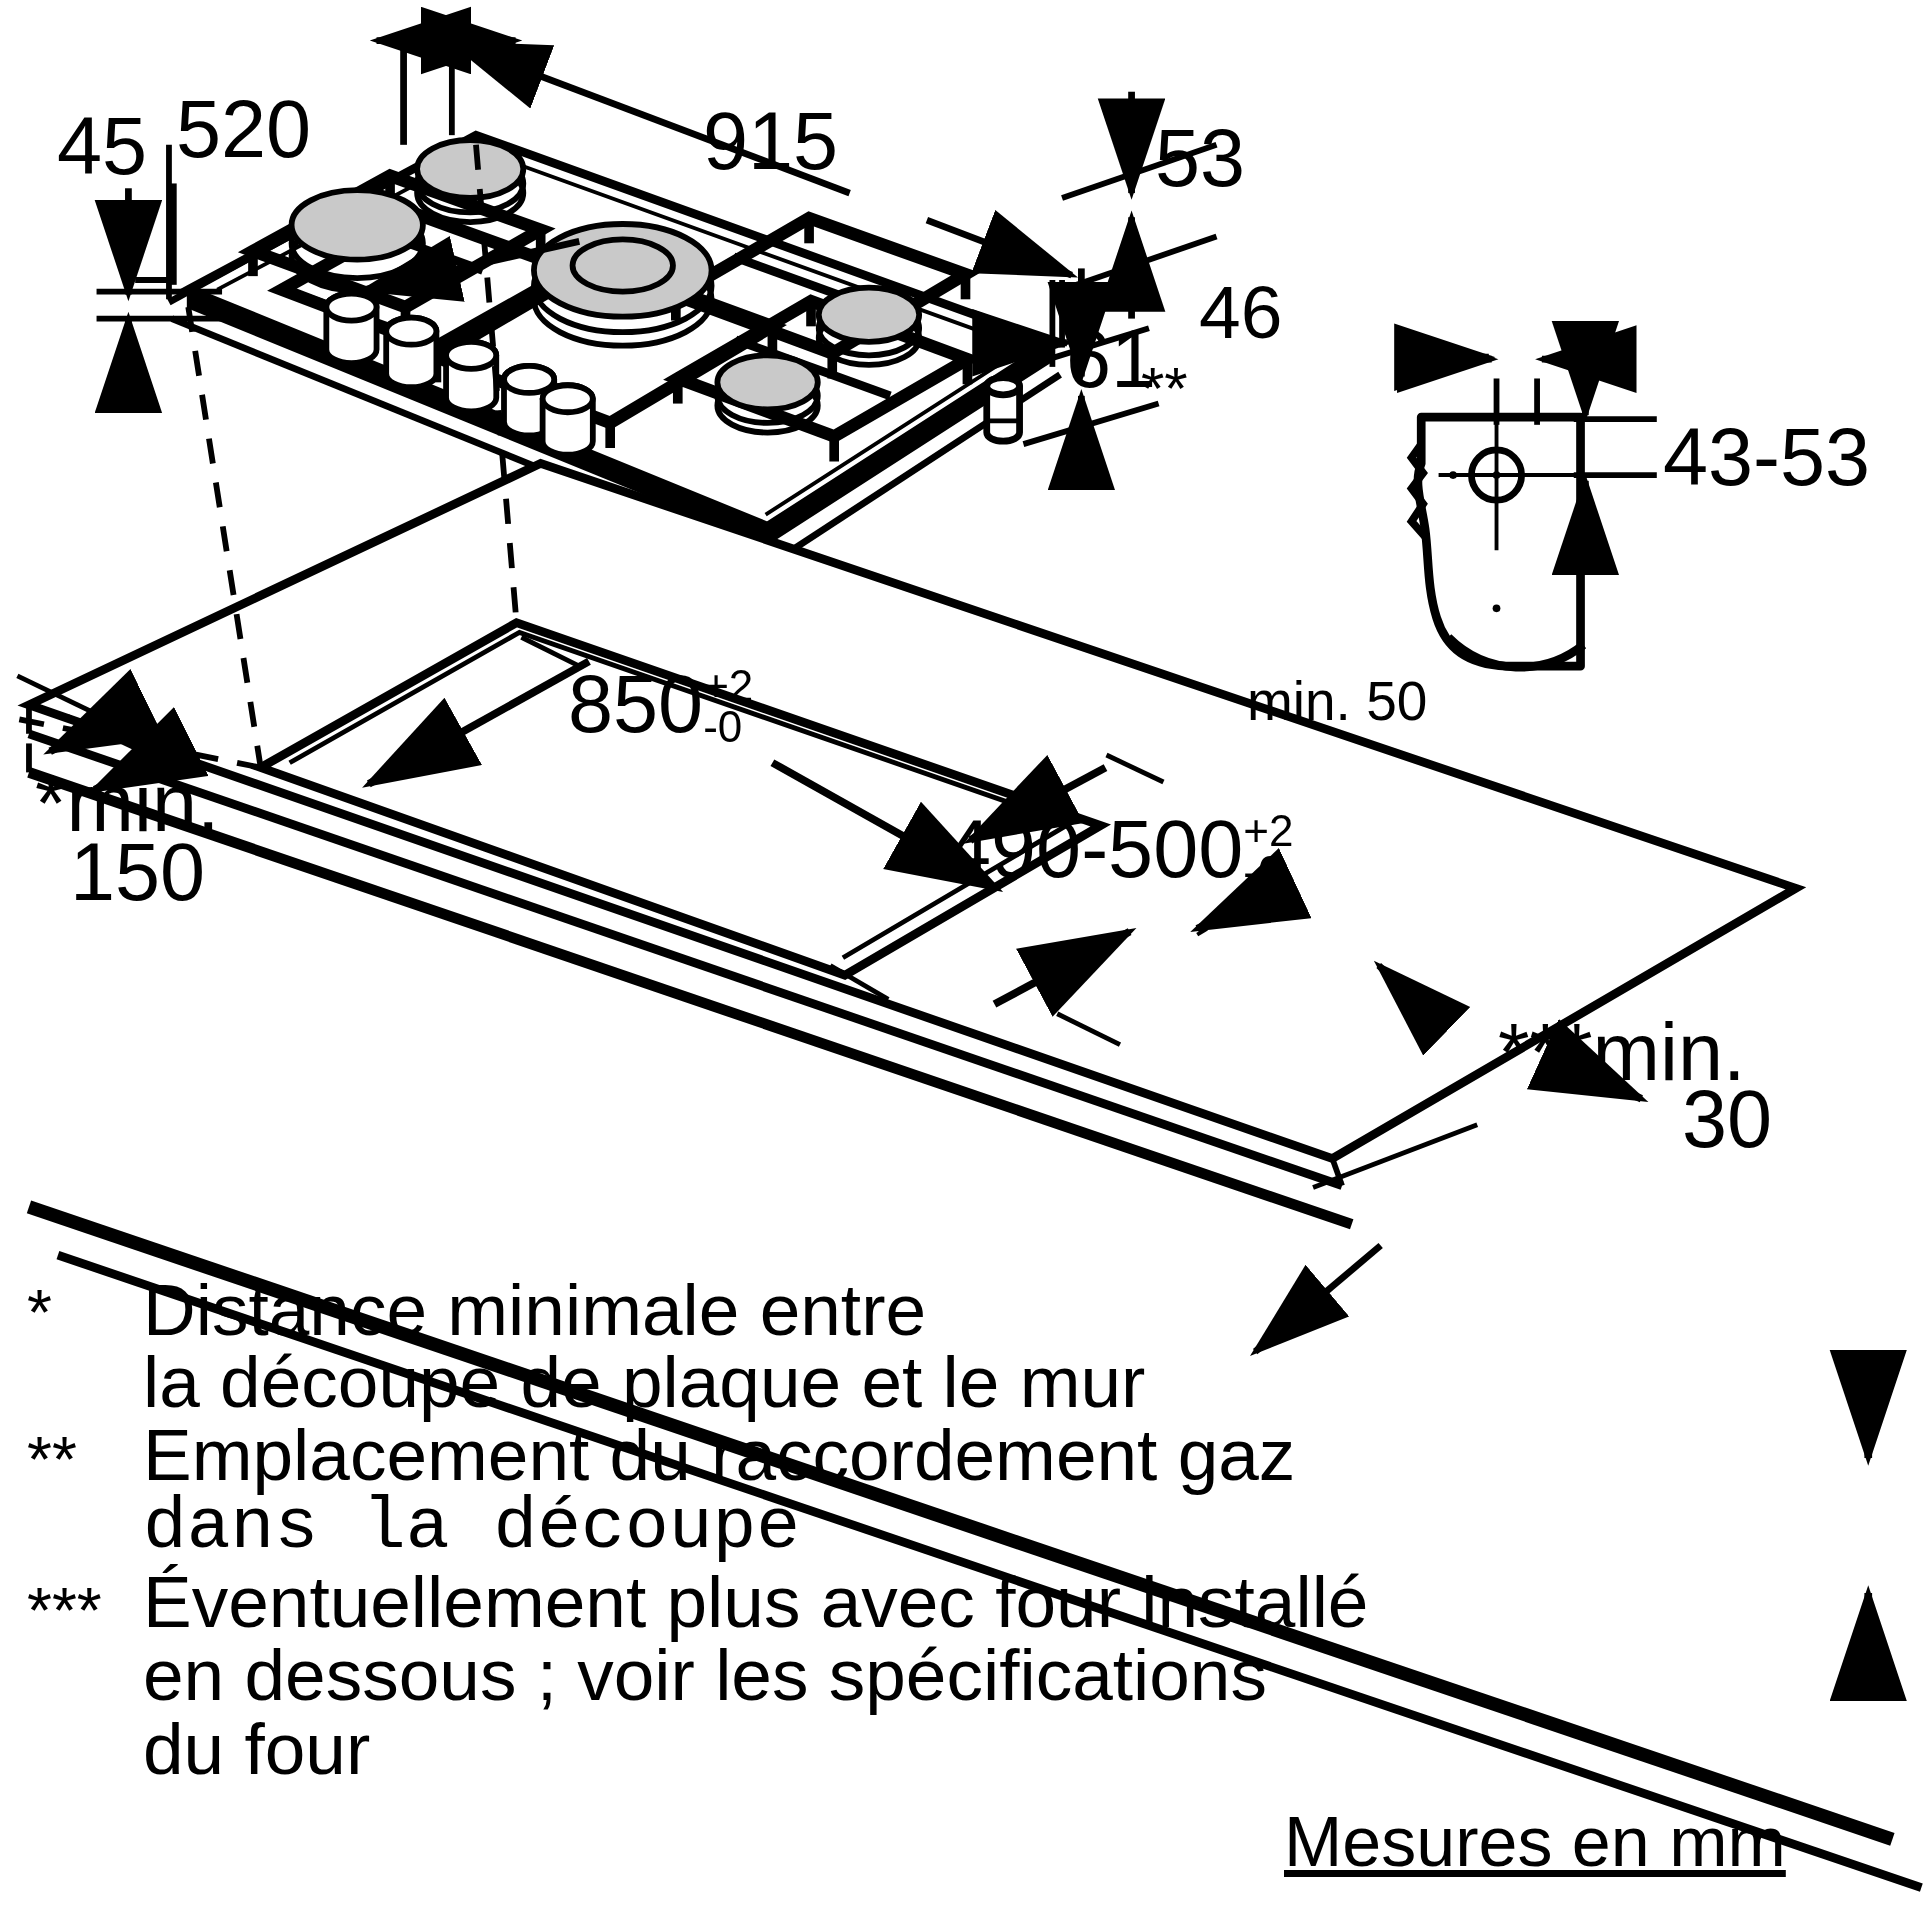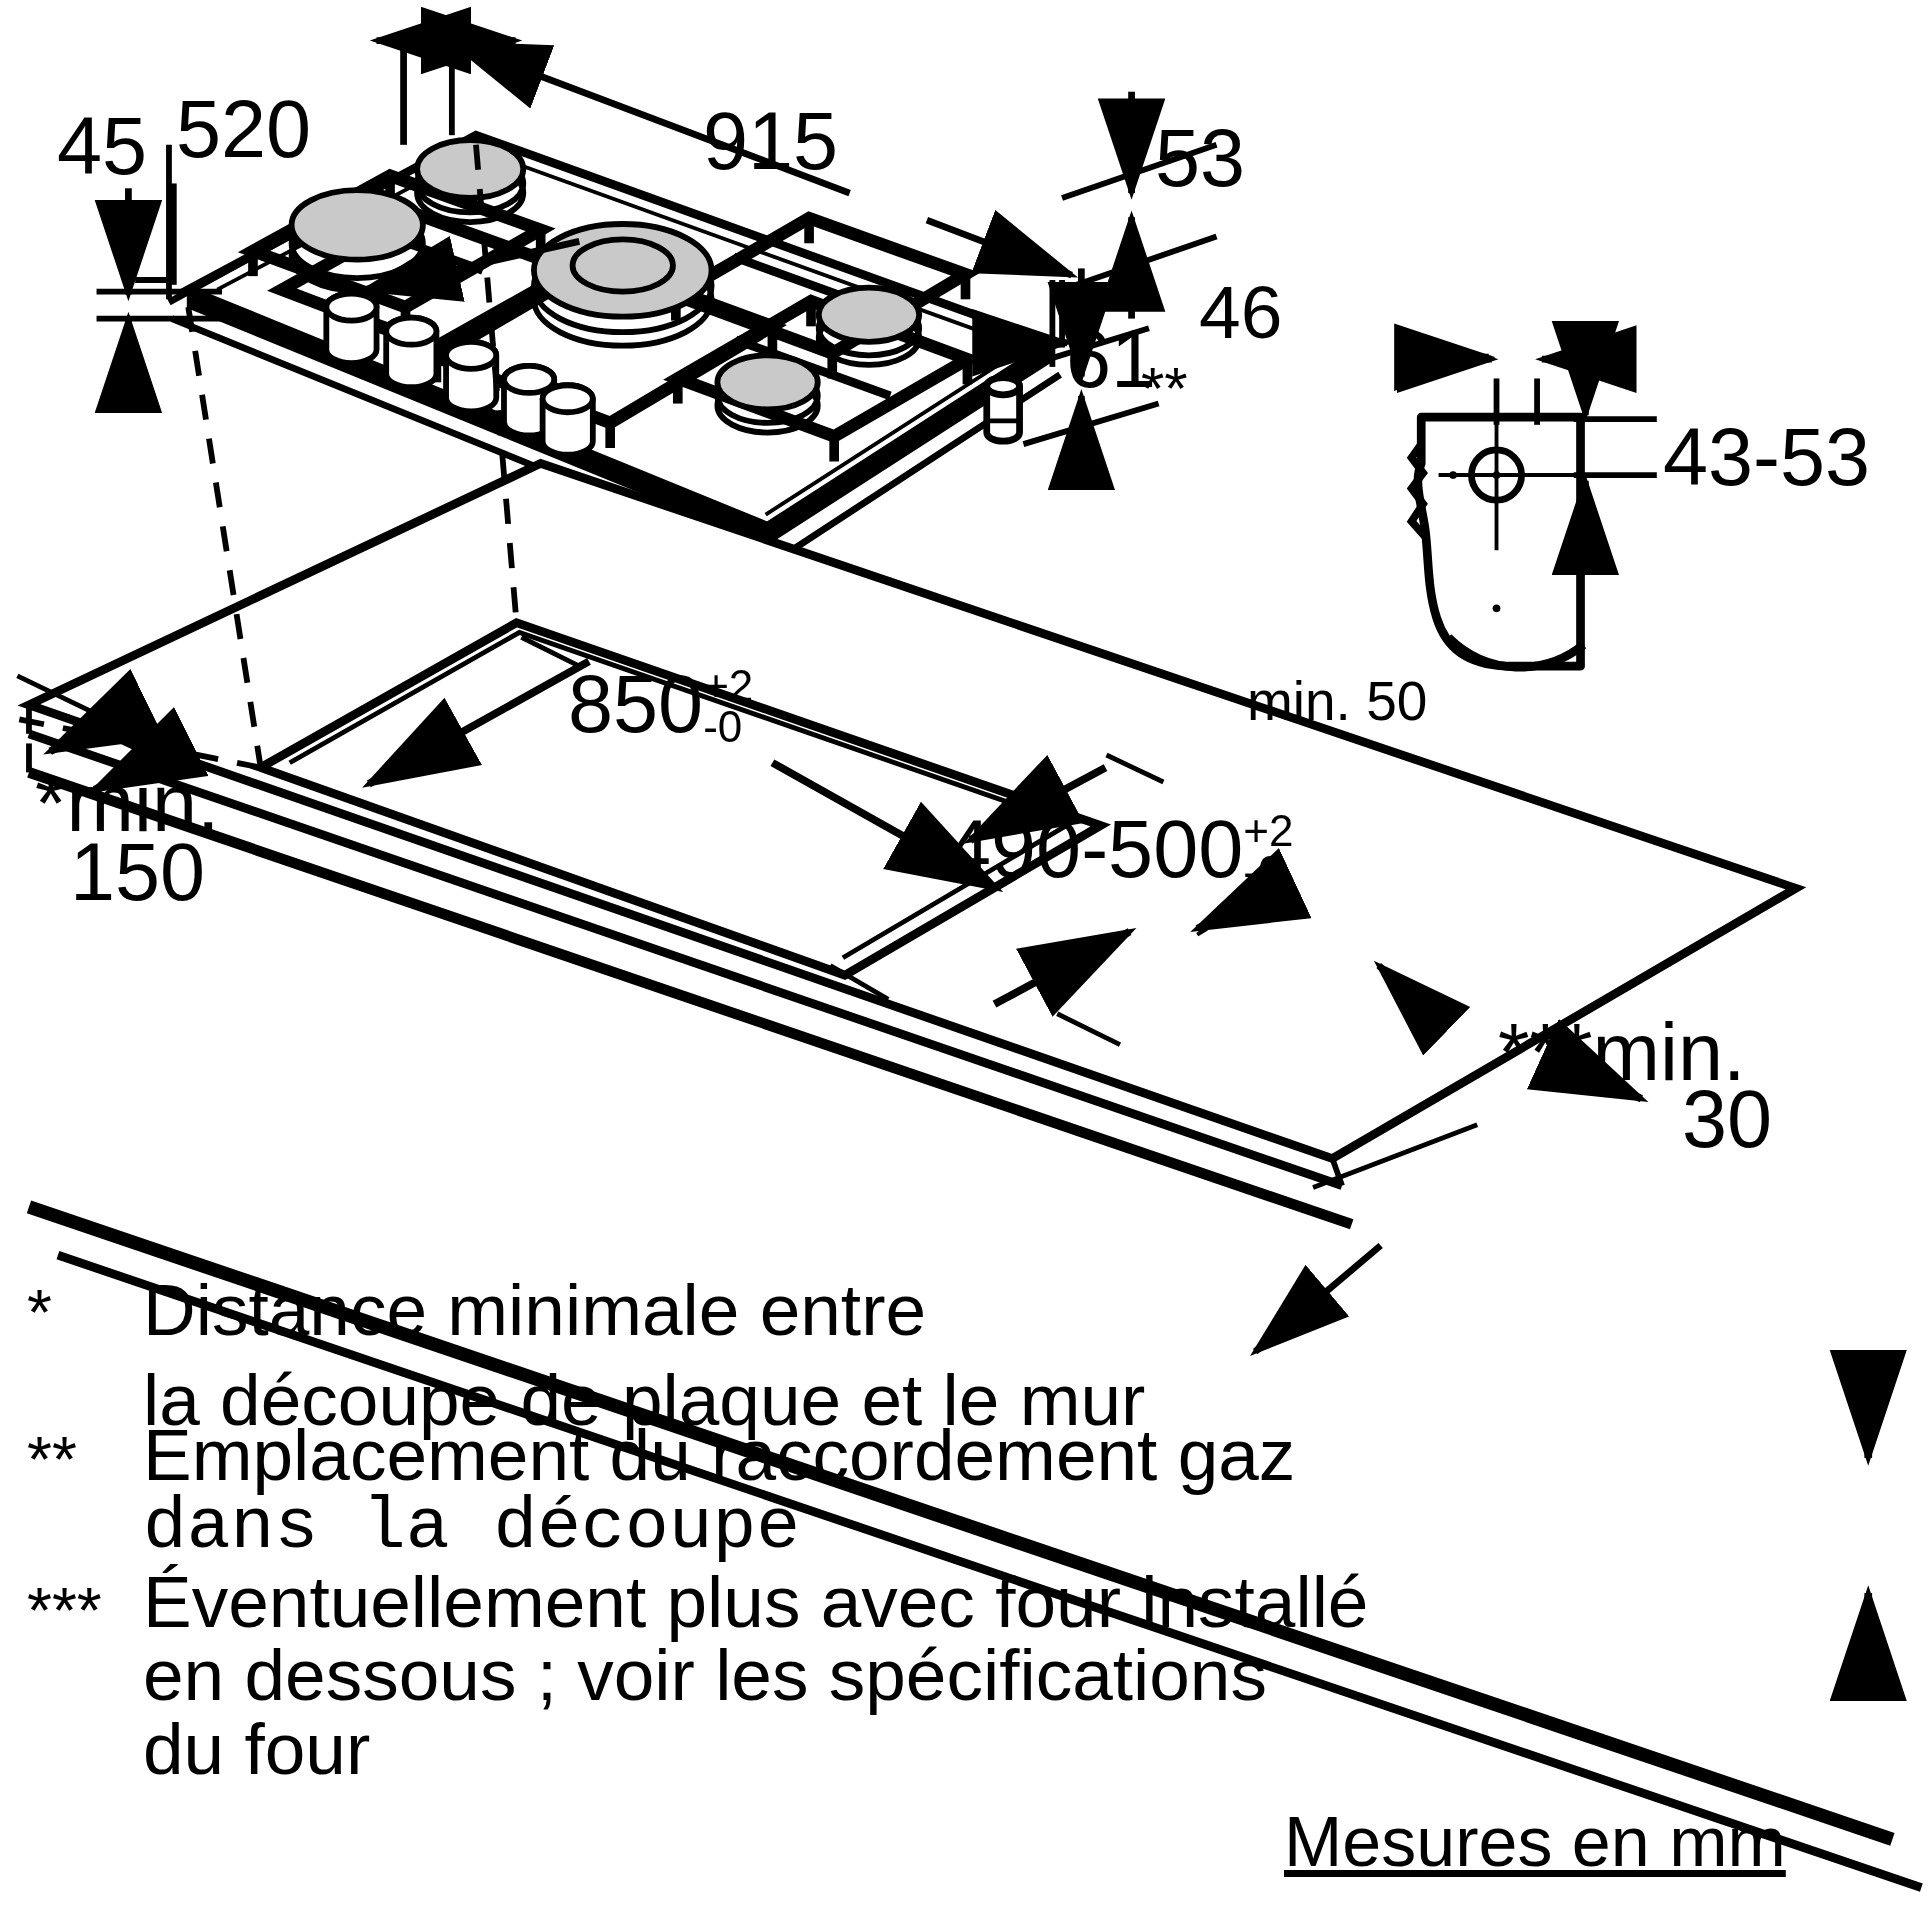--- a/index.html
+++ b/index.html
@@ -332,21 +332,21 @@
 
 
   <div class="dimtext" style="left:1498px;top:1004px;font-size:81px;margin-top:8px;">***min.</div>
   <div class="dimtext" style="left:1682px;top:1079px;font-size:81px;">30</div>
 
   <div style="position:absolute;left:27px;top:1273px;width:1274px;">
 
     <div style="position:relative;height:145px;">
       <span class="legend" style="left:0px;top:7.7px;font-size:64px;">*</span>
       <span class="legend" style="left:116px;top:0px;font-size:73px;">Distance minimale entre</span>
-      <span class="legend" style="left:116px;top:90px;font-size:73px;">la découpe de plaque et le mur</span>
+      <span class="legend" style="left:116px;top:72px;font-size:73px;">la découpe de plaque et le mur</span>
     </div>
 
     <div style="position:relative;height:147px;">
       <span class="legend" style="left:0px;top:9.7px;font-size:64px;">**</span>
       <span class="legend" style="left:116px;top:0px;font-size:73px;">Emplacement du raccordement gaz</span>
       <span class="legend" style="left:116px;top:73px;font-size:73px;font-family:Liberation Mono, monospace;">dans la découpe</span>
     </div>
 
     <div style="position:relative;height:222px;">
       <span class="legend" style="left:0px;top:13.5px;font-size:64px;">***</span>

